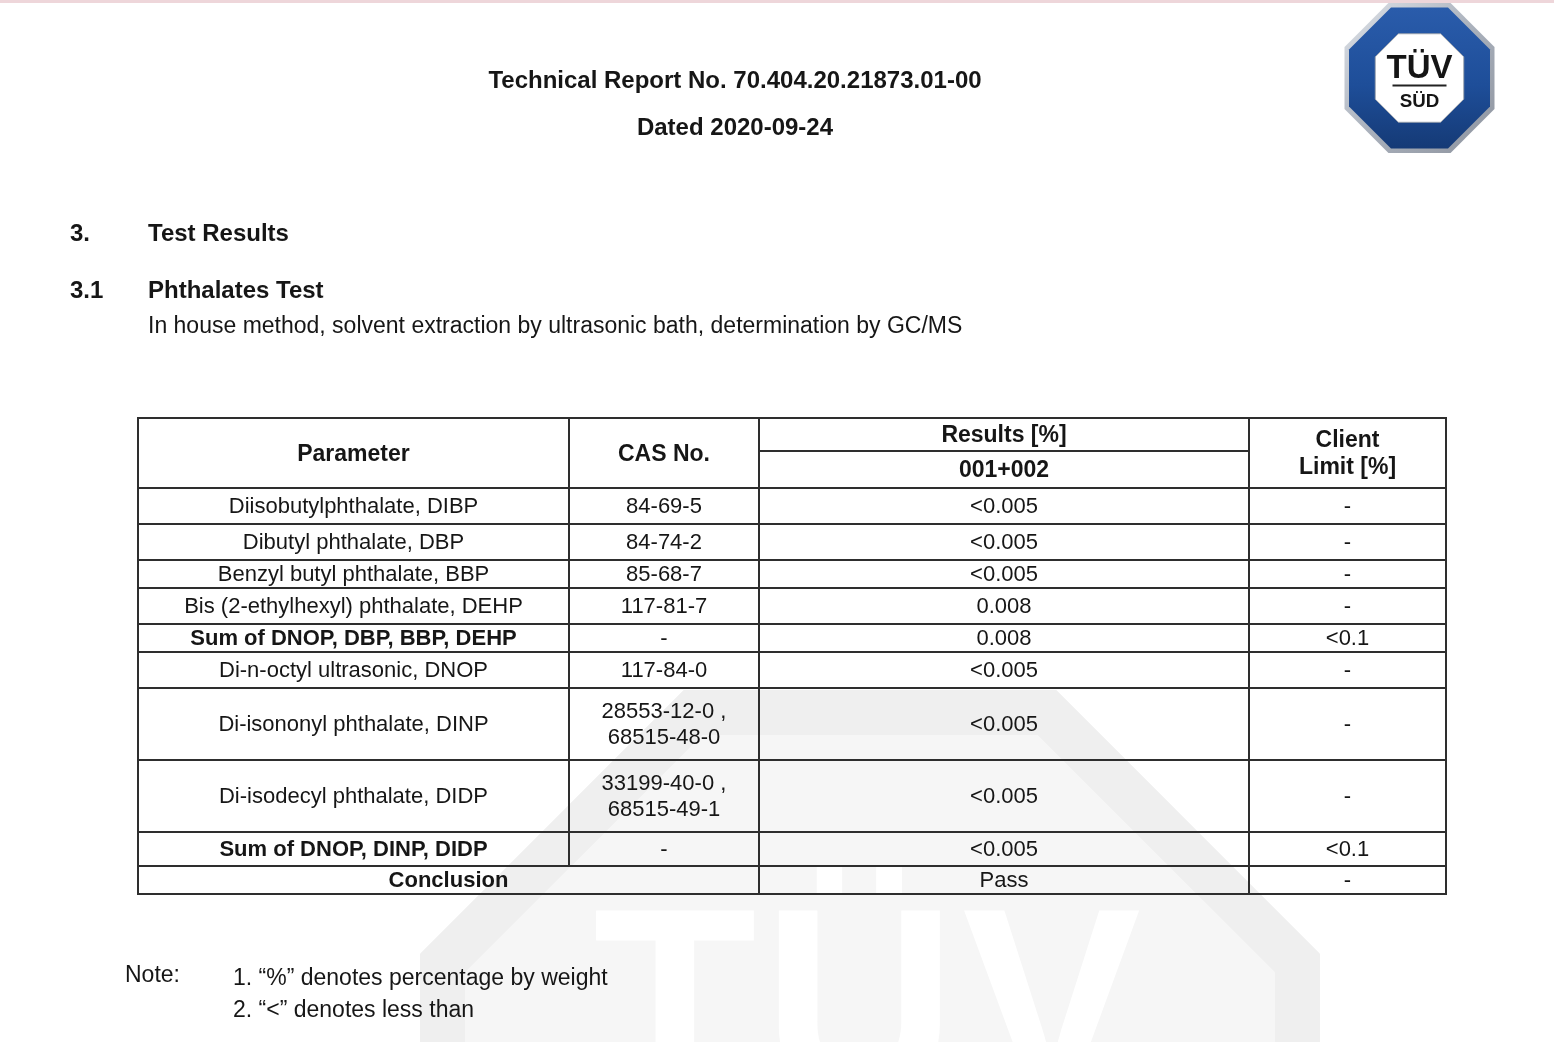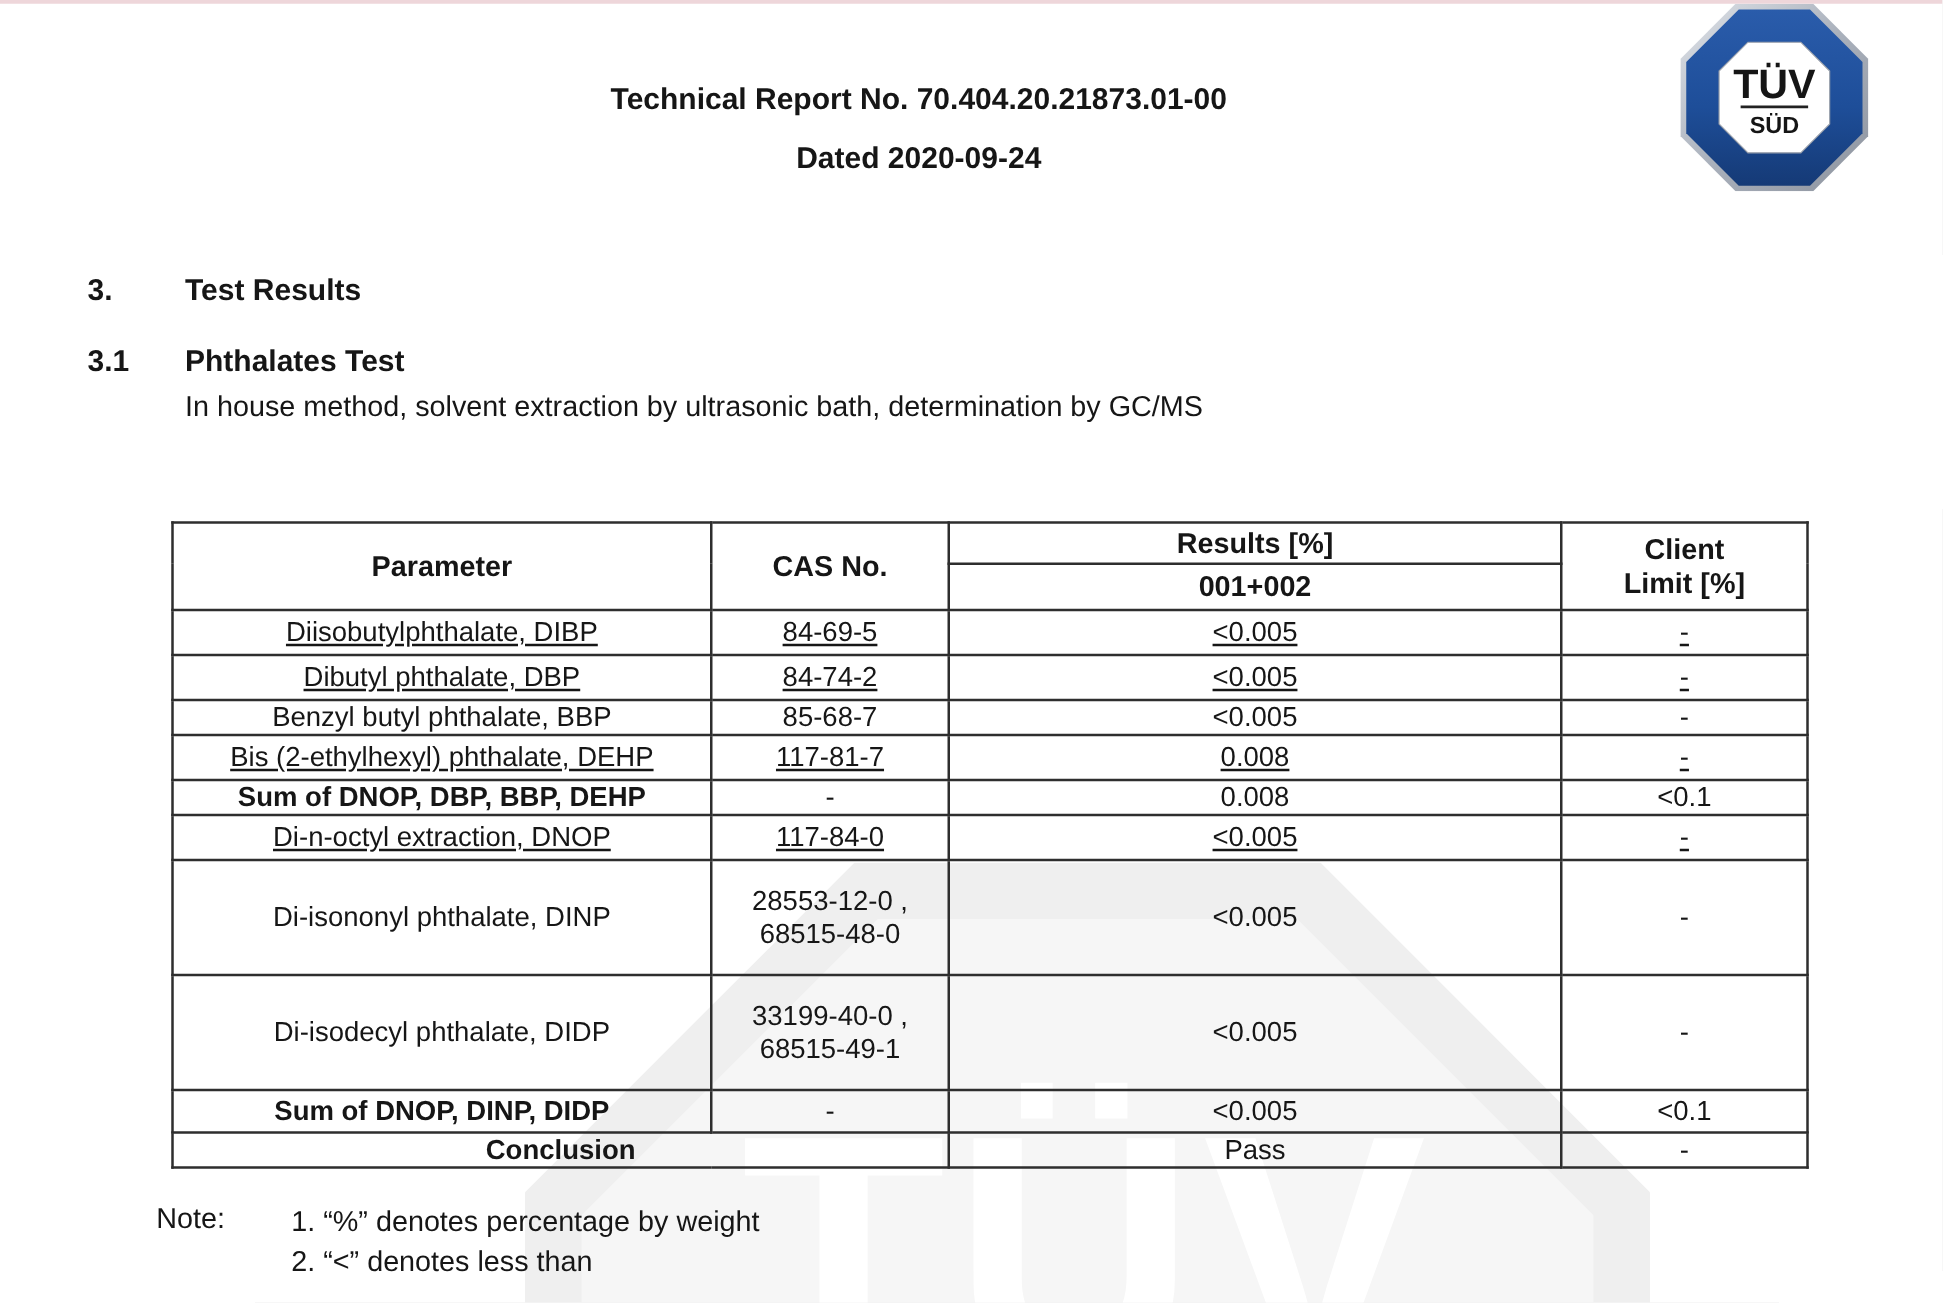--- a/index.html
+++ b/index.html
@@ -35,22 +35,22 @@
   .method{position:absolute;left:148px;top:312px;font-size:23px;}
   .rlimit{position:absolute;left:148px;top:348px;font-size:23px;}
 
   table.results{position:absolute;left:137px;top:417px;width:1308px;
     border-collapse:collapse;table-layout:fixed;font-size:22px;background:transparent;}
   table.results th,table.results td{border:2px solid #2e2e2e;padding:0 6px;
     text-align:center;vertical-align:middle;background:transparent;}
   table.results th{font-size:23px;font-weight:bold;}
   .pre{white-space:pre-line;}
   td.param{text-align:left;padding-left:7px;}
-  tr.h33{height:33px;} tr.h37{height:37px;} tr.h36{height:36px;text-decoration:underline;}
-  tr.h35{height:22px;} tr.h34{height:34px;} tr.h72{height:92px;}
+  tr.h33{height:33px;} tr.h37{height:37px;} tr.h36{height:36px;}
+  tr.h35{height:22px;} tr.h34{height:34px;} tr.h72{height:72px;}
   tr.bold-param td.param{font-weight:bold;}
   td.conclusion{font-weight:bold;}
 
   .note-label{position:absolute;left:125px;top:961px;font-size:23px;}
   .note-items{position:absolute;left:233px;top:961px;font-size:23px;line-height:32px;}
 </style>
 </head>
 <body>
 
 <div class="top-line"></div>
@@ -142,21 +142,21 @@
         <td>0.008</td>
         <td>-</td>
       </tr>
       <tr class="h35 bold-param">
         <td class="param">Sum of DNOP, DBP, BBP, DEHP</td>
         <td>-</td>
         <td>0.008</td>
         <td>&lt;0.1</td>
       </tr>
       <tr class="h36">
-        <td class="param">Di-n-octyl extraction, DNOP</td>
+        <td class="param">Di-n-octyl ultrasonic, DNOP</td>
         <td>117-84-0</td>
         <td>&lt;0.005</td>
         <td>-</td>
       </tr>
       <tr class="h72">
         <td class="param">Di-isononyl phthalate, DINP</td>
         <td class="pre">28553-12-0 ,
 68515-48-0</td>
         <td>&lt;0.005</td>
         <td>-</td>

